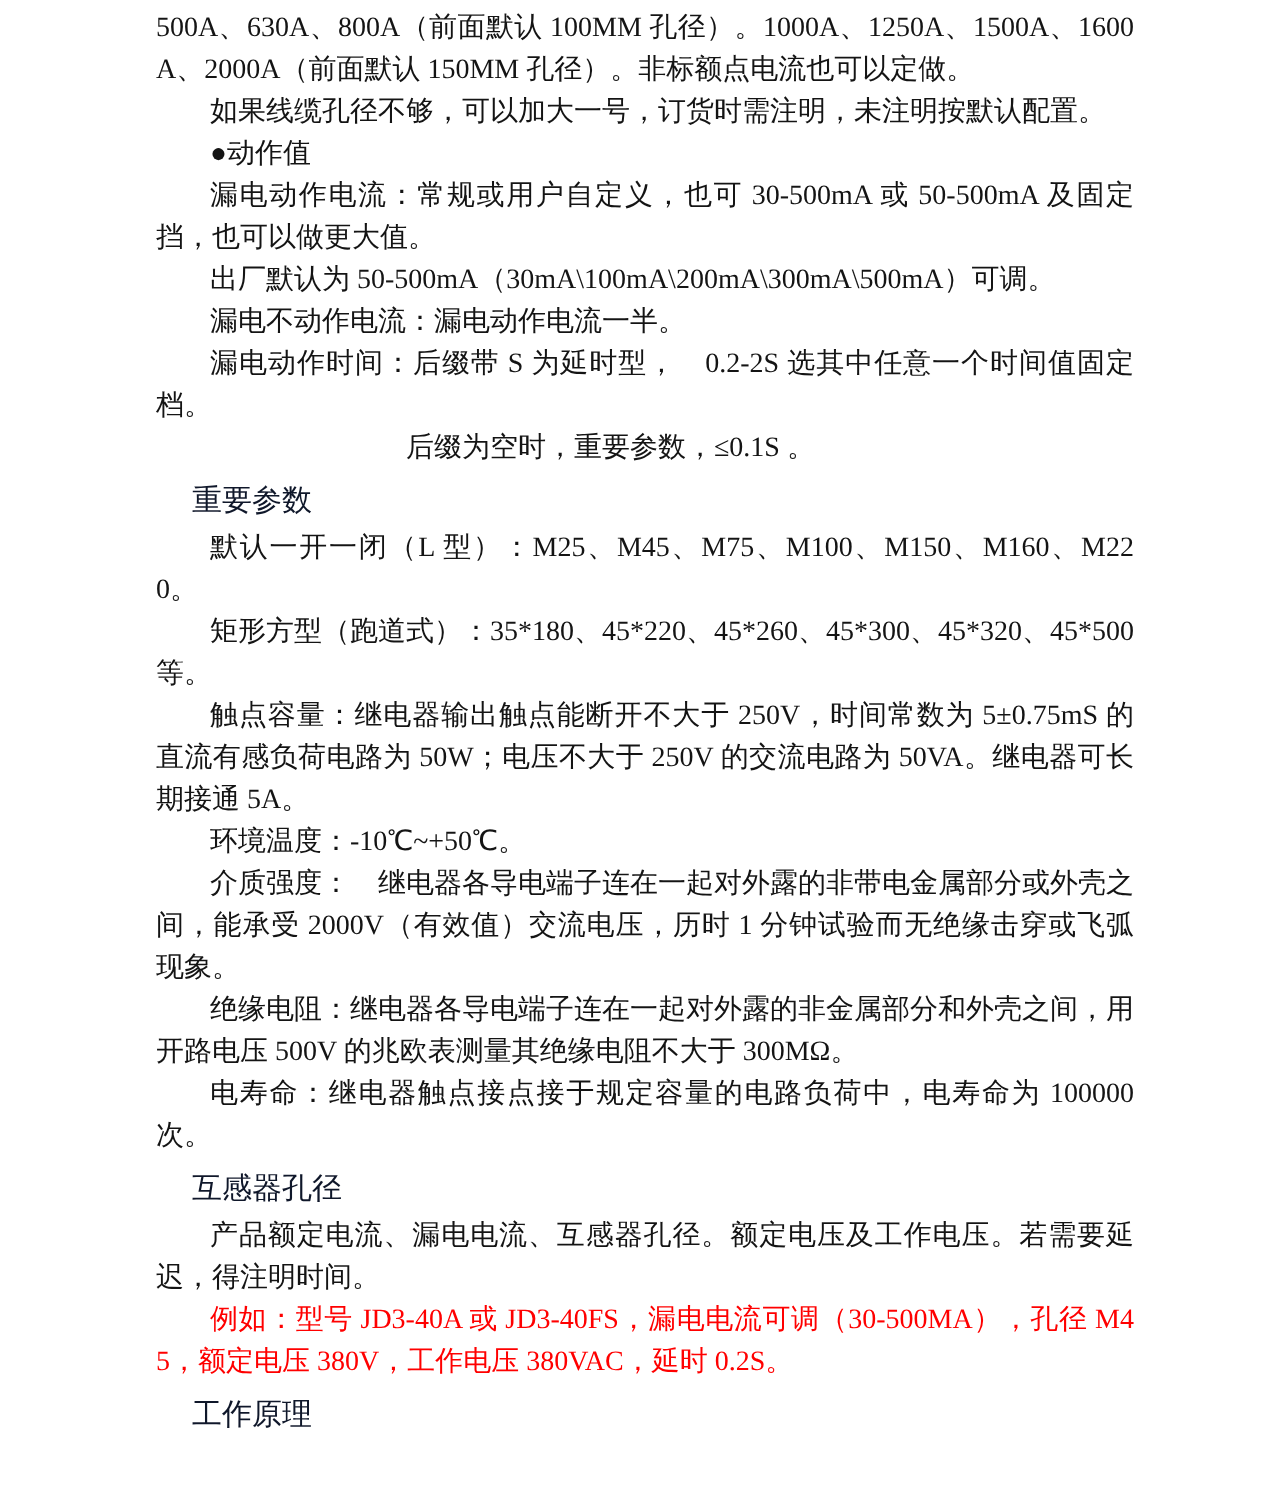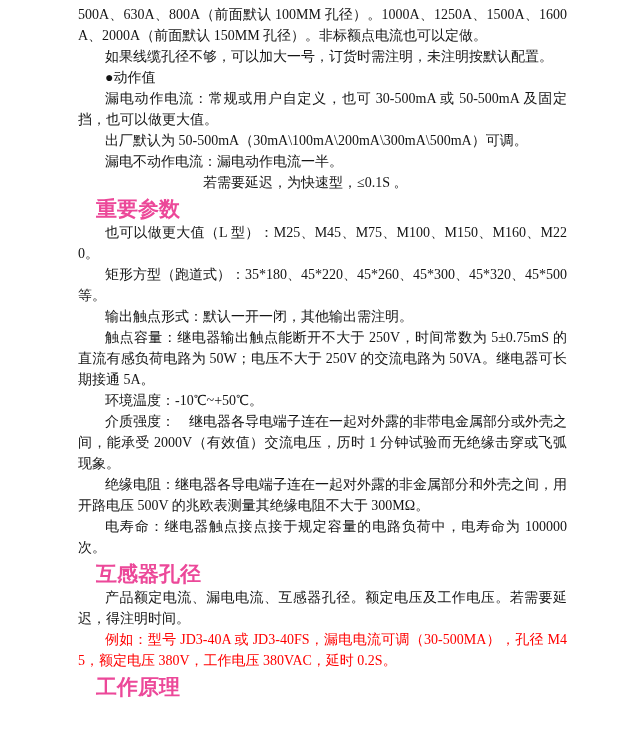--- a/index.html
+++ b/index.html
@@ -27,42 +27,42 @@
     line-height: 21px;
     text-align: justify;
     word-break: break-all;
     font-family: Liberation Serif, serif;
   }
   .para.indent { text-indent: 27px; }
   .para.hang   { padding-left: 125px; text-indent: 0; }
   .para.red    { color: #ff0000; }
   .heading {
     margin: 5px 0 3px 18px;
-    font-size: 21px;
+    font-size: 15px;
     line-height: 21px;
-    font-weight: bold;
-    color: #ec4899;
+    font-weight: normal;
+    color: #0f172a;
   }
 </style>
 </head>
 <body>
 
 <div class="page">
   <p class="para">500A、630A、800A（前面默认 100MM 孔径）。1000A、1250A、1500A、1600A、2000A（前面默认 150MM 孔径）。非标额点电流也可以定做。</p>
   <p class="para indent">如果线缆孔径不够，可以加大一号，订货时需注明，未注明按默认配置。</p>
   <p class="para indent">●动作值</p>
   <p class="para indent">漏电动作电流：常规或用户自定义，也可 30-500mA 或 50-500mA 及固定挡，也可以做更大值。</p>
   <p class="para indent">出厂默认为 50-500mA（30mA\100mA\200mA\300mA\500mA）可调。</p>
   <p class="para indent">漏电不动作电流：漏电动作电流一半。</p>
-  <p class="para hang">若需要延迟，为快速型，≤0.1S 。</p>
+  <p class="para indent">漏电动作时间：后缀带 S 为延时型，　0.2-2S 选其中任意一个时间值固定档。</p>
+  <p class="para hang">后缀为空时，重要参数，≤0.1S 。</p>
 
   <h2 class="heading">重要参数</h2>
-  <p class="para indent">也可以做更大值（L 型）：M25、M45、M75、M100、M150、M160、M220。</p>
+  <p class="para indent">默认一开一闭（L 型）：M25、M45、M75、M100、M150、M160、M220。</p>
   <p class="para indent">矩形方型（跑道式）：35*180、45*220、45*260、45*300、45*320、45*500 等。</p>
-  <p class="para indent">输出触点形式：默认一开一闭，其他输出需注明。</p>
   <p class="para indent">触点容量：继电器输出触点能断开不大于 250V，时间常数为 5±0.75mS 的直流有感负荷电路为 50W；电压不大于 250V 的交流电路为 50VA。继电器可长期接通 5A。</p>
   <p class="para indent">环境温度：-10℃~+50℃。</p>
   <p class="para indent">介质强度：　继电器各导电端子连在一起对外露的非带电金属部分或外壳之间，能承受 2000V（有效值）交流电压，历时 1 分钟试验而无绝缘击穿或飞弧现象。</p>
   <p class="para indent">绝缘电阻：继电器各导电端子连在一起对外露的非金属部分和外壳之间，用开路电压 500V 的兆欧表测量其绝缘电阻不大于 300MΩ。</p>
   <p class="para indent">电寿命：继电器触点接点接于规定容量的电路负荷中，电寿命为 100000 次。</p>
 
   <h2 class="heading">互感器孔径</h2>
   <p class="para indent">产品额定电流、漏电电流、互感器孔径。额定电压及工作电压。若需要延迟，得注明时间。</p>
   <p class="para indent red">例如：型号 JD3-40A 或 JD3-40FS，漏电电流可调（30-500MA），孔径 M45，额定电压 380V，工作电压 380VAC，延时 0.2S。</p>
 

